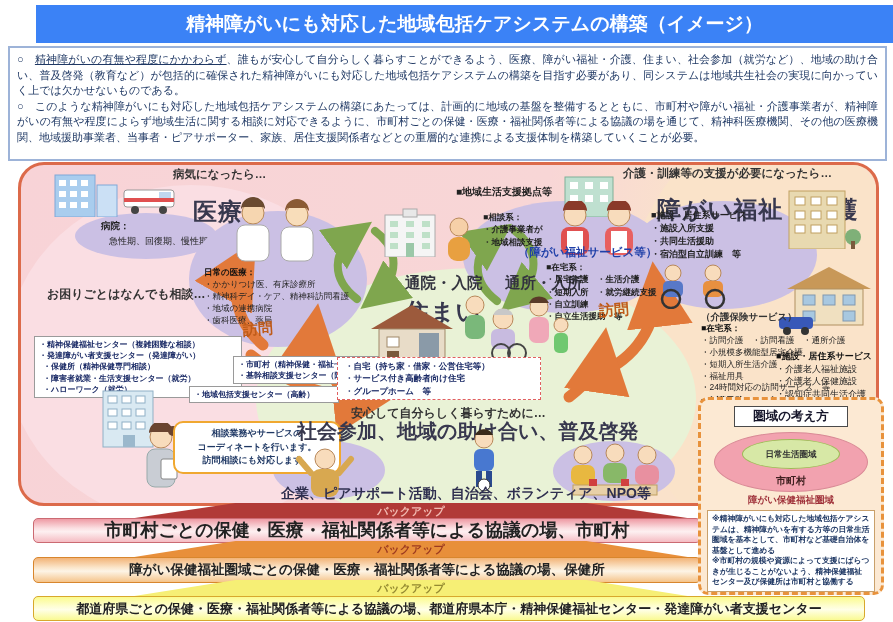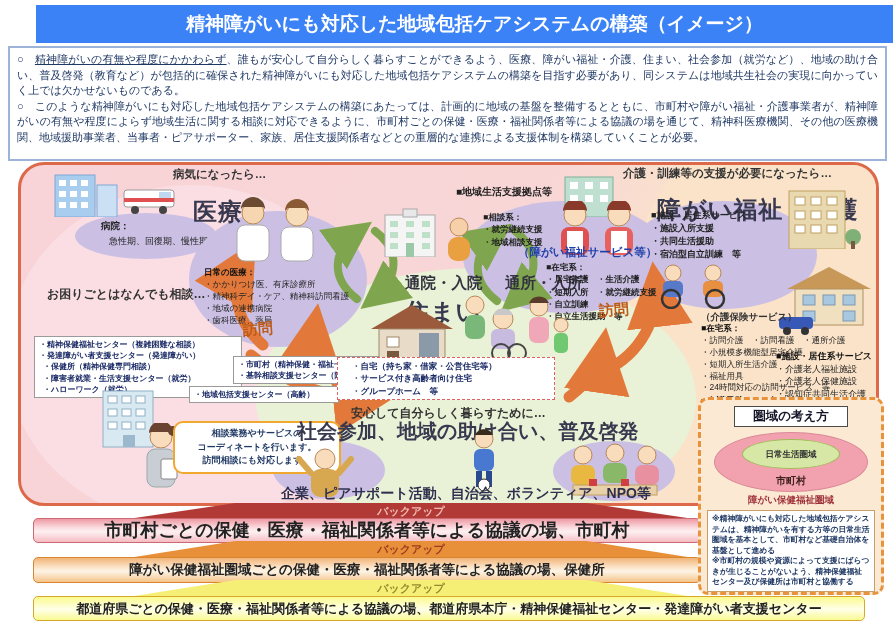--- a/index.html
+++ b/index.html
@@ -18,21 +18,21 @@
   .ellipse{border-radius:50%;}
   .left-circle{left:-15px;top:20px;width:370px;height:340px;background:#FADEE3;}
   .peach-right{left:600px;top:-40px;width:300px;height:420px;background:#FAE3C9;}
   .green-el{left:235px;top:103px;width:440px;height:262px;background:#E9F2D6;}
   .purple{background:#CBC0E4;}
   .trigger{font-size:11.5px;font-weight:600;color:#333;}
   .h-big{font-size:24px;font-weight:bold;color:#38384E;letter-spacing:1px;margin-top:17px;}
   .h-mid{font-size:21px;font-weight:bold;color:#38384E;}
   .whitebox{background:#fff;border:1px solid #9a9a9a;padding:2px 4px;font-size:8px;font-weight:bold;
             color:#1A2A66;line-height:1.4;}
-  .dashedbox{background:#fff;border:1.5px dashed #E06060;padding:2px 14px;font-size:8.5px;font-weight:bold;
+  .dashedbox{background:#fff;border:1.5px dashed #E06060;padding:2px 7px;font-size:8.5px;font-weight:bold;
              color:#1A2A66;line-height:1.45;}
   .flow-label{font-size:15.5px;font-weight:bold;color:#33333F;margin-left:48px;}
   .homon{font-size:15px;font-weight:bold;color:#BF5B19;transform:rotate(-4deg);}
   .slist{font-size:8.5px;color:#222;line-height:1.4;}
   .slist .t{font-weight:bold;color:#111;}
   .blist{font-size:8.5px;font-weight:bold;color:#222;line-height:1.45;}
   .service-blue{font-size:11.5px;font-weight:bold;color:#1F3FA8;}
   .bubble{background:#fff;border:2px solid #F0A830;border-radius:10px;font-size:9px;font-weight:bold;
           color:#1F3864;text-align:center;line-height:1.5;padding:4px 2px;}
   .trap{clip-path:polygon(0 100%,19% 0,81% 0,100% 100%);text-align:center;font-size:11px;font-weight:bold;}
@@ -226,21 +226,21 @@
       <svg width="32" height="44" viewBox="0 0 32 44">
           <circle cx="16" cy="10" r="9" fill="#F6D0A8" stroke="#B8885A"></circle>
           <rect x="5" y="20" width="22" height="24" rx="9" fill="#E8A040"></rect>
         </svg>
     </div>
     <div class="abs flow-label" style="left:436px;top:108px;">通所・入所</div>
     <div class="abs" style="left:435px;top:20px;font-size:10px;font-weight:bold;color:#222;">■地域生活支援拠点等</div>
 
     <div class="abs blist" style="left:462px;top:46px;">
       <div>■相談系：</div>
-      <div>・就労継続支援</div>
+      <div>・介護事業者が</div>
       <div>・地域相談支援</div>
     </div>
     <div class="abs" style="left:540px;top:8px;">
       <svg width="56" height="44" viewBox="0 0 56 44">
           <rect x="4" y="4" width="48" height="40" fill="#BFE0D0" stroke="#7FB098"></rect>
           <g fill="#fff">
             <rect x="9" y="9" width="8" height="7"></rect>
             <rect x="24" y="9" width="8" height="7"></rect>
             <rect x="39" y="9" width="8" height="7"></rect>
             <rect x="9" y="22" width="8" height="7"></rect>

